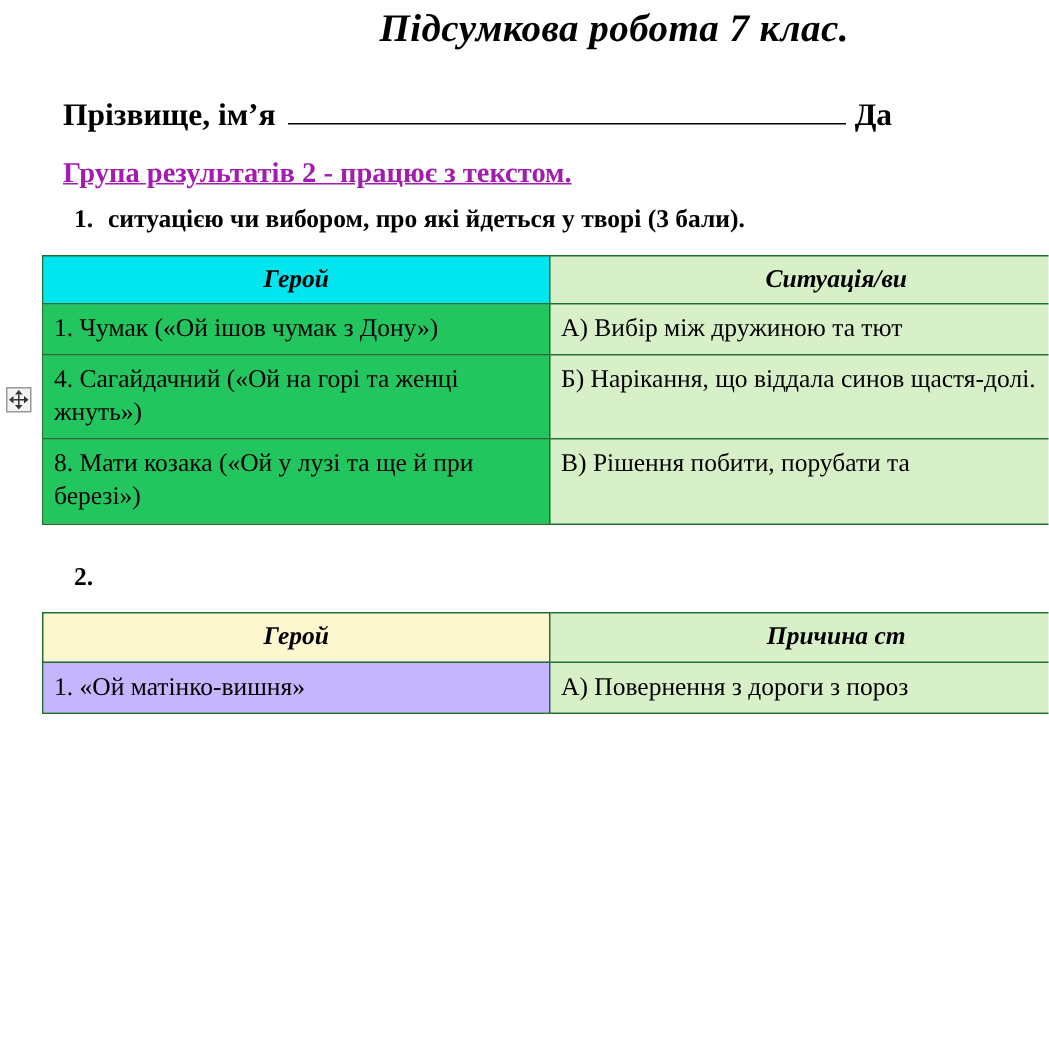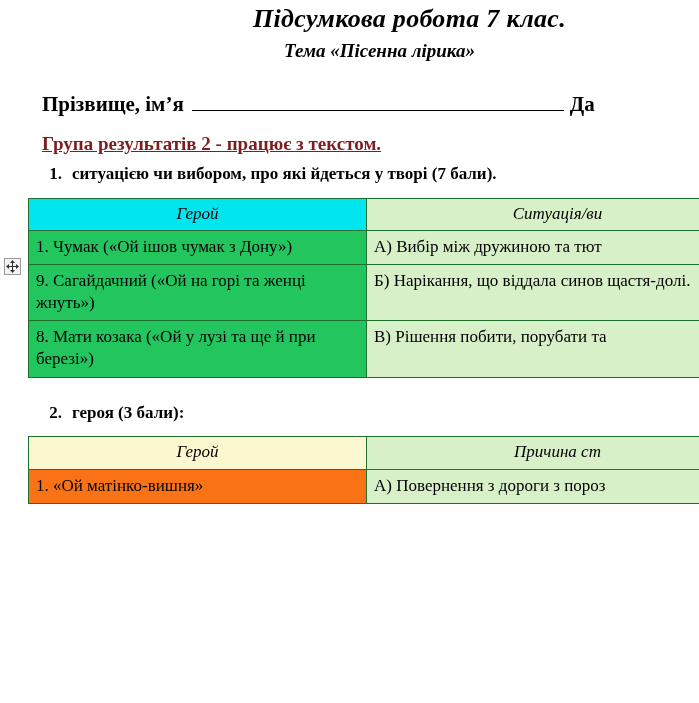--- a/index.html
+++ b/index.html
@@ -67,21 +67,21 @@
   .date-label {
     font-weight: bold;
     font-size: 21px;
   }
 
   .group-line {
     margin: 16px 0 0 0;
     padding-left: 42px;
     font-size: 19px;
     font-weight: bold;
-    color: #7f1d1d;
+    color: #a21caf;
     text-decoration: underline;
     white-space: nowrap;
   }
 
   .variant-line {
     margin: 4px 0 0 0;
     padding-left: 42px;
     font-size: 18px;
     font-weight: bold;
   }
@@ -122,38 +122,38 @@
   }
   table.q-table td, table.q-table th {
     border: 1.3px solid #1f6f2f;
     padding: 5px 7px 6px 7px;
     font-size: 17px;
     vertical-align: top;
     line-height: 1.3;
   }
   table.q-table th {
     text-align: center;
-    font-weight: normal;
+    font-weight: bold;
     font-style: italic;
     font-size: 17px;
     padding: 4px 7px 5px 7px;
   }
   .col-left { width: 338px; }
   .col-right { width: 382px; }
 
   
   .t1 .hdr-left { background: #00e5ee; }
   .t1 .hdr-right { background: #d8f0c8; }
   .t1 .cell-left { background: #22c55e; }
   .t1 .cell-right { background: #d8f0c8; }
 
   
   .t2 .hdr-left { background: #fdf7cf; }
   .t2 .hdr-right { background: #d8f0c8; }
-  .t2 .cell-left { background: #f97316; }
+  .t2 .cell-left { background: #c4b5fd; }
   .t2 .cell-right { background: #d8f0c8; }
 
   .spacer-1 { height: 16px; }
 
   
   .move-handle {
     position: absolute;
     left: 4px;
     top: 258px;
     width: 17px;
@@ -176,66 +176,64 @@
         <polygon points="7.5,14 10,11 5,11"></polygon>
         <polygon points="1,7.5 4,10 4,5"></polygon>
         <polygon points="14,7.5 11,10 11,5"></polygon>
         <rect x="7" y="4" width="1" height="7"></rect>
         <rect x="4" y="7" width="7" height="1"></rect>
       </g>
     </svg>
   </div>
 
   <h1 class="doc-title">Підсумкова робота 7 клас.</h1>
-  <h2 class="doc-subtitle">Тема «Пісенна лірика»</h2>
 
   <div class="name-line">
     <span>Прізвище, ім’я</span><span class="name-underline"></span><span class="date-label">Да</span>
   </div>
 
   <div class="group-line">Група результатів 2  - працює з текстом.</div>
 
   <div class="task">
     <span class="num">1.</span>
     <span class="txt">
-      <span class="line2">ситуацією чи вибором, про які йдеться у творі (7 бали).</span>
+      <span class="line2">ситуацією чи вибором, про які йдеться у творі (3 бали).</span>
     </span>
   </div>
 
   <table class="q-table t1">
     <colgroup>
         <col class="col-left">
         <col class="col-right">
       </colgroup>
     <tbody>
         <tr>
       <th class="hdr-left">Герой</th>
       <th class="hdr-right">Ситуація/ви</th>
     </tr>
     <tr>
       <td class="cell-left">1. Чумак («Ой ішов чумак з Дону»)</td>
       <td class="cell-right">А) Вибір між дружиною та тют</td>
     </tr>
     <tr>
-      <td class="cell-left">9. Сагайдачний («Ой на горі та женці жнуть»)</td>
+      <td class="cell-left">4. Сагайдачний («Ой на горі та женці жнуть»)</td>
       <td class="cell-right">Б) Нарікання, що віддала синов щастя-долі.</td>
     </tr>
     <tr>
       <td class="cell-left">8. Мати козака («Ой у лузі та ще й при березі»)</td>
       <td class="cell-right">В) Рішення побити, порубати та</td>
     </tr>
   </tbody>
     </table>
 
   <div class="spacer-1"></div>
 
   <div class="task">
     <span class="num">2.</span>
     <span class="txt">
-      <span class="line2">героя (3 бали):</span>
     </span>
   </div>
 
   <table class="q-table t2">
     <colgroup>
         <col class="col-left">
         <col class="col-right">
       </colgroup>
     <tbody>
         <tr>

